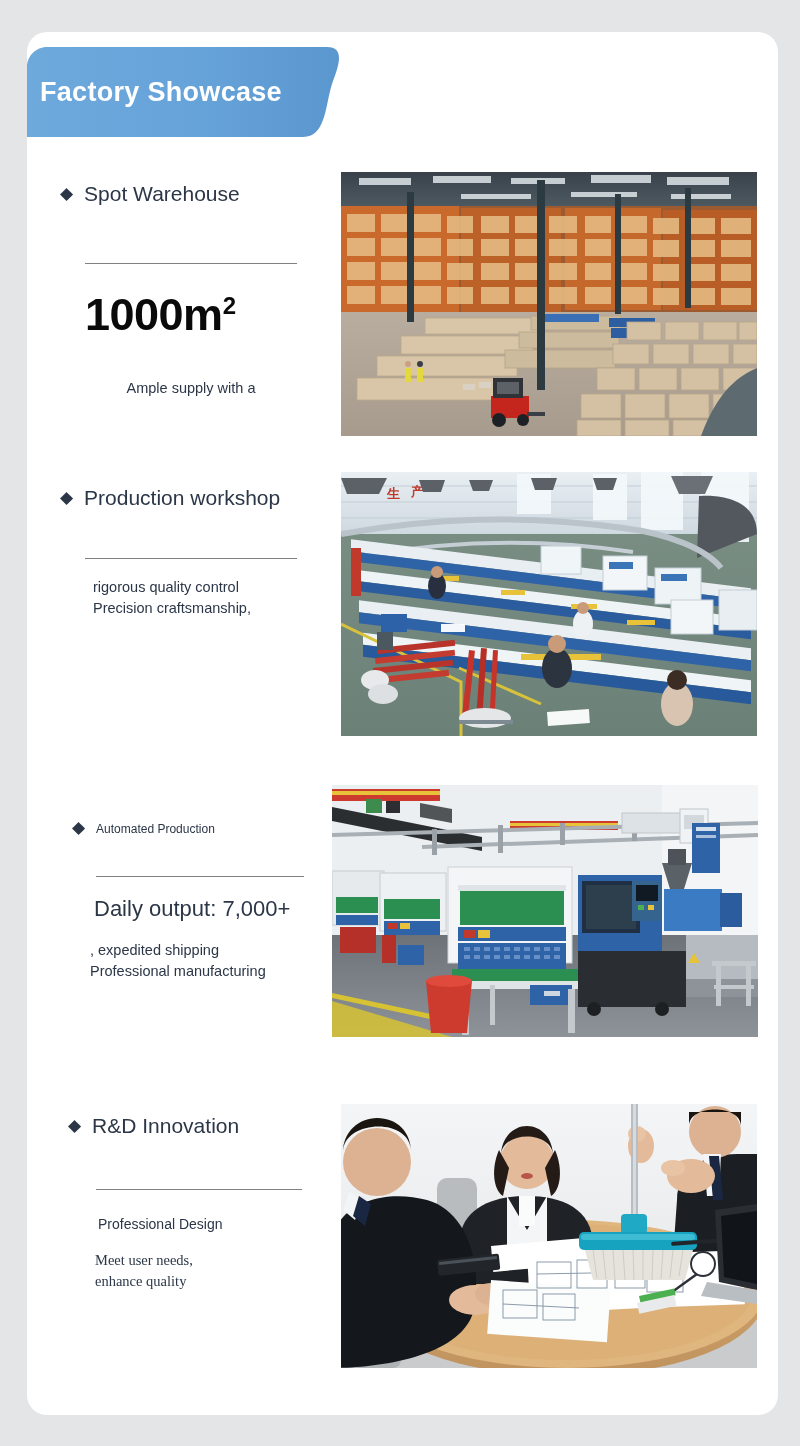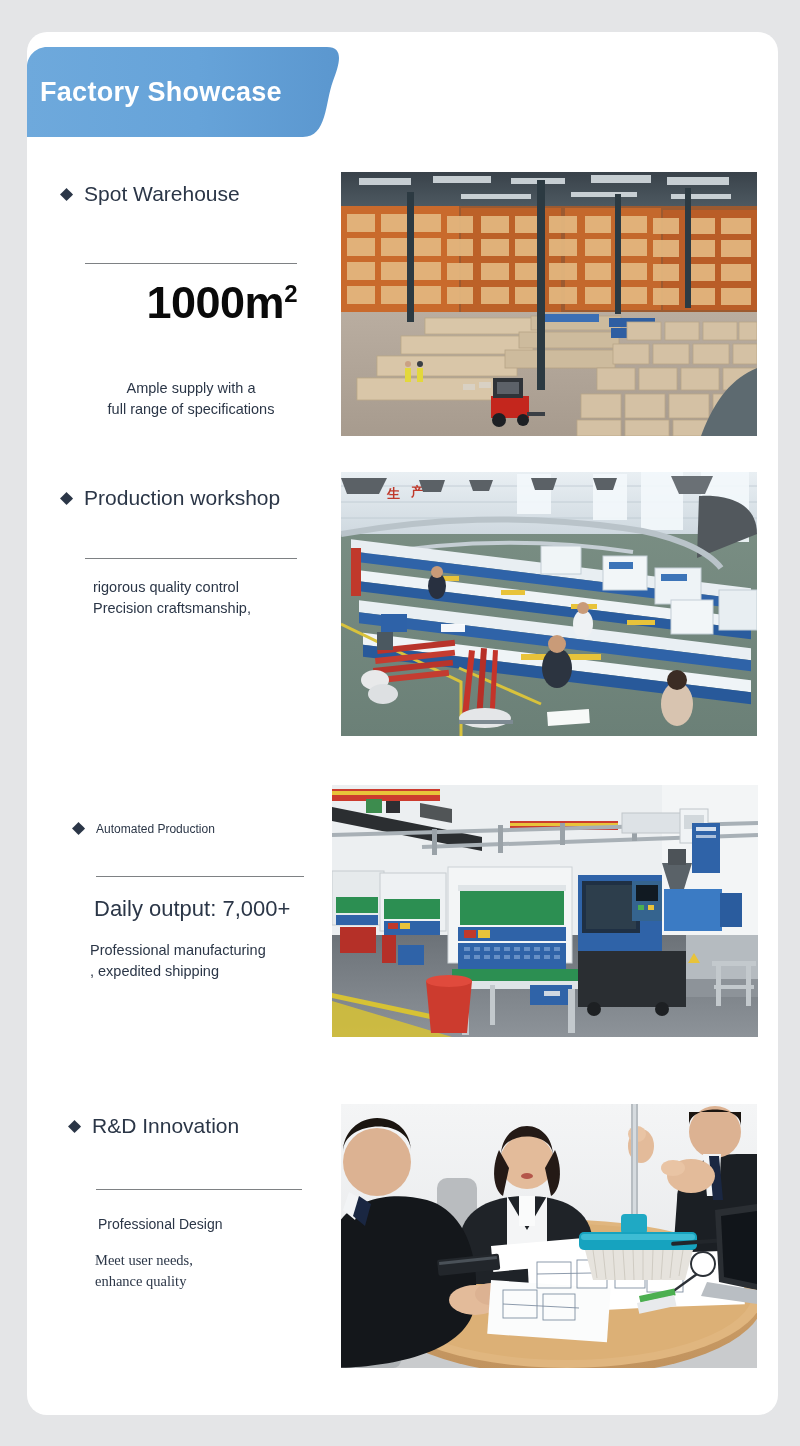--- a/index.html
+++ b/index.html
@@ -103,26 +103,25 @@
   </div>
   <div class="banner-title">Factory Showcase</div>
 
   <div class="sec-text" style="left:60px; top:182px;">
     <div class="sec-head">
       <span class="diamond">◆</span>
       <span class="sec-title">Spot Warehouse</span>
     </div>
   </div>
   <div class="divider" style="position:absolute; left:85px; top:263px; width:212px;"></div>
-  <div style="position:absolute; left:85px; top:280px; width:212px; text-align:right;">
+  <div style="position:absolute; left:85px; top:292px; width:212px; text-align:left;">
     <span class="stat-big"><span>1000m</span><sup>2</sup></span>
   </div>
   <div class="desc center" style="position:absolute; left:75px; top:378px; width:232px;">
     <div>Ample supply with a</div>
-    <div>full range of specifications</div>
   </div>
 
   <div class="photo" style="left:341px; top:172px; width:416px; height:264px;">
     <svg viewBox="0 0 416 264" preserveAspectRatio="none">
       <defs>
         <linearGradient id="w-floor" x1="0" y1="0" x2="0" y2="1">
           <stop offset="0%" stop-color="#b9ada0"></stop>
             <stop offset="100%" stop-color="#a79b8e"></stop>
         </linearGradient>
         <linearGradient id="w-roof" x1="0" y1="0" x2="0" y2="1">
@@ -412,22 +411,22 @@
 
   <div class="sec-text" style="left:72px; top:820px;">
     <div class="sec-head">
       <span class="diamond">◆</span>
       <span class="sec-title small">Automated Production</span>
     </div>
   </div>
   <div class="divider" style="position:absolute; left:96px; top:876px; width:208px;"></div>
   <div class="stat-mid" style="position:absolute; left:94px; top:896px;">Daily output: 7,000+</div>
   <div class="desc" style="position:absolute; left:90px; top:940px; width:238px;">
+    <div>, expedited shipping</div>
     <div>Professional manufacturing</div>
-    <div>, expedited shipping</div>
   </div>
 
   <div class="photo" style="left:332px; top:785px; width:426px; height:252px;">
     <svg viewBox="0 0 426 252" preserveAspectRatio="none">
       <defs>
         <linearGradient id="mold-floor" x1="0" y1="0" x2="0" y2="1">
           <stop offset="0%" stop-color="#6c7278"></stop>
             <stop offset="100%" stop-color="#8d9399"></stop>
         </linearGradient>
       </defs>

